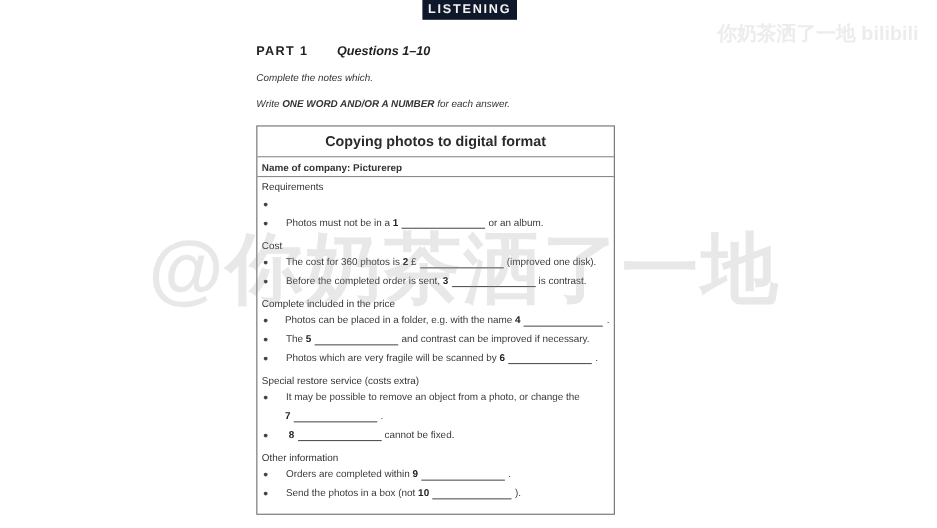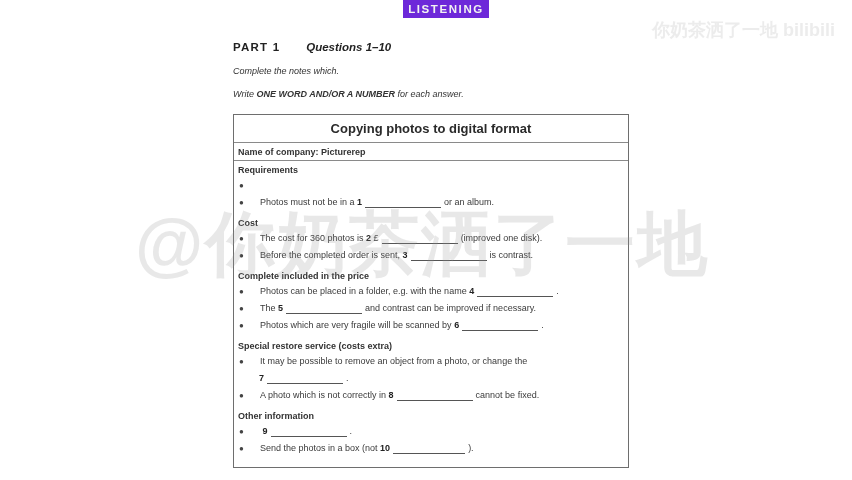--- a/index.html
+++ b/index.html
@@ -3,57 +3,57 @@
   <meta charset="utf-8">
   <style>
     html, body { margin: 0; padding: 0; }
     body {
       width: 852px; height: 480px; overflow: hidden; position: relative;
       background: #ffffff;
       font-family: "Liberation Sans", sans-serif;
       color: #2a2a2a;
     }
     .badge {
-      position: absolute; left: 403px; top: 0; width: 86px; height: 18px;
-      background: #6d28d9; color: #f2f2f2;
+      position: absolute; left: 384px; top: 0; width: 86px; height: 18px;
+      background: #0f172a; color: #f2f2f2;
       font-weight: bold; font-size: 11.5px; letter-spacing: 1.6px;
       display: flex; align-items: center; justify-content: center;
     }
     .part-line {
       position: absolute; left: 233px; top: 41px;
       font-size: 11.5px; font-weight: bold; color: #222;
     }
     .part-line .part { letter-spacing: 1.2px; }
     .part-line .questions { font-style: italic; margin-left: 26px; }
     .instr1 {
       position: absolute; left: 233px; top: 66px;
       font-size: 9px; font-style: italic; color: #333;
     }
     .instr2 {
       position: absolute; left: 233px; top: 89px;
       font-size: 9px; font-style: italic; color: #333;
     }
     .instr2 b { font-weight: bold; }
     .box {
-      position: absolute; left: 233px; top: 114px; width: 396px; height: 354px;
+      position: absolute; left: 233px; top: 114px; width: 326px; height: 354px;
       border: 1.5px solid #6e6e6e; box-sizing: border-box;
     }
     .box-title {
       height: 27px; border-bottom: 1.2px solid #8a8a8a;
       display: flex; align-items: center; justify-content: center;
       font-size: 13px; font-weight: bold; color: #2a2a2a;
     }
     .company {
       height: 17px; border-bottom: 1.2px solid #8a8a8a;
       font-size: 9px; font-weight: bold; padding-left: 4px;
       display: flex; align-items: center; color: #333;
     }
     .content { padding: 2px 4px 0 4px; }
     .heading {
-      font-size: 9px; font-weight: bold; color: #333;
+      font-size: 9px; font-weight: normal; color: #333;
       height: 14px; line-height: 14px;
     }
     .gap { height: 5px; }
     .row {
       font-size: 9px; color: #3a3a3a; height: 17px; line-height: 17px;
       display: flex; align-items: center; white-space: nowrap;
     }
     .bullet { width: 21px; padding-left: 1px; font-size: 8px; color: #444; }
     .indent { width: 21px; }
     .row b { font-weight: bold; color: #222; }
@@ -133,28 +133,28 @@
       <span>It may be possible to remove an object from a photo, or change the</span>
     </div>
     <div class="row">
       <span class="indent"></span>
       <b>7</b>
         <span class="blank w76"></span>
         <span> .</span>
     </div>
     <div class="row">
       <span class="bullet">●</span>
-      <span>A photo which is not correctly in </span>&nbsp;<b>8</b><span class="blank w76"></span><span> cannot be fixed.</span>
+      &nbsp;<b>8</b><span class="blank w76"></span><span> cannot be fixed.</span>
     </div>
     <div class="gap"></div>
 
     <div class="heading">Other information</div>
     <div class="row">
       <span class="bullet">●</span>
-      &nbsp;<b>9</b><span class="blank w76"></span><span> .</span>
+      <span>Orders are completed within </span>&nbsp;<b>9</b><span class="blank w76"></span><span> .</span>
     </div>
     <div class="row">
       <span class="bullet">●</span>
       <span>Send the photos in a box (not </span>&nbsp;<b>10</b><span class="blank w72"></span><span>).</span>
     </div>
   </div>
 </div>
 
 <div class="watermark-main">@你奶茶洒了一地</div>
 <div class="watermark-top">你奶茶洒了一地 bilibili</div>

